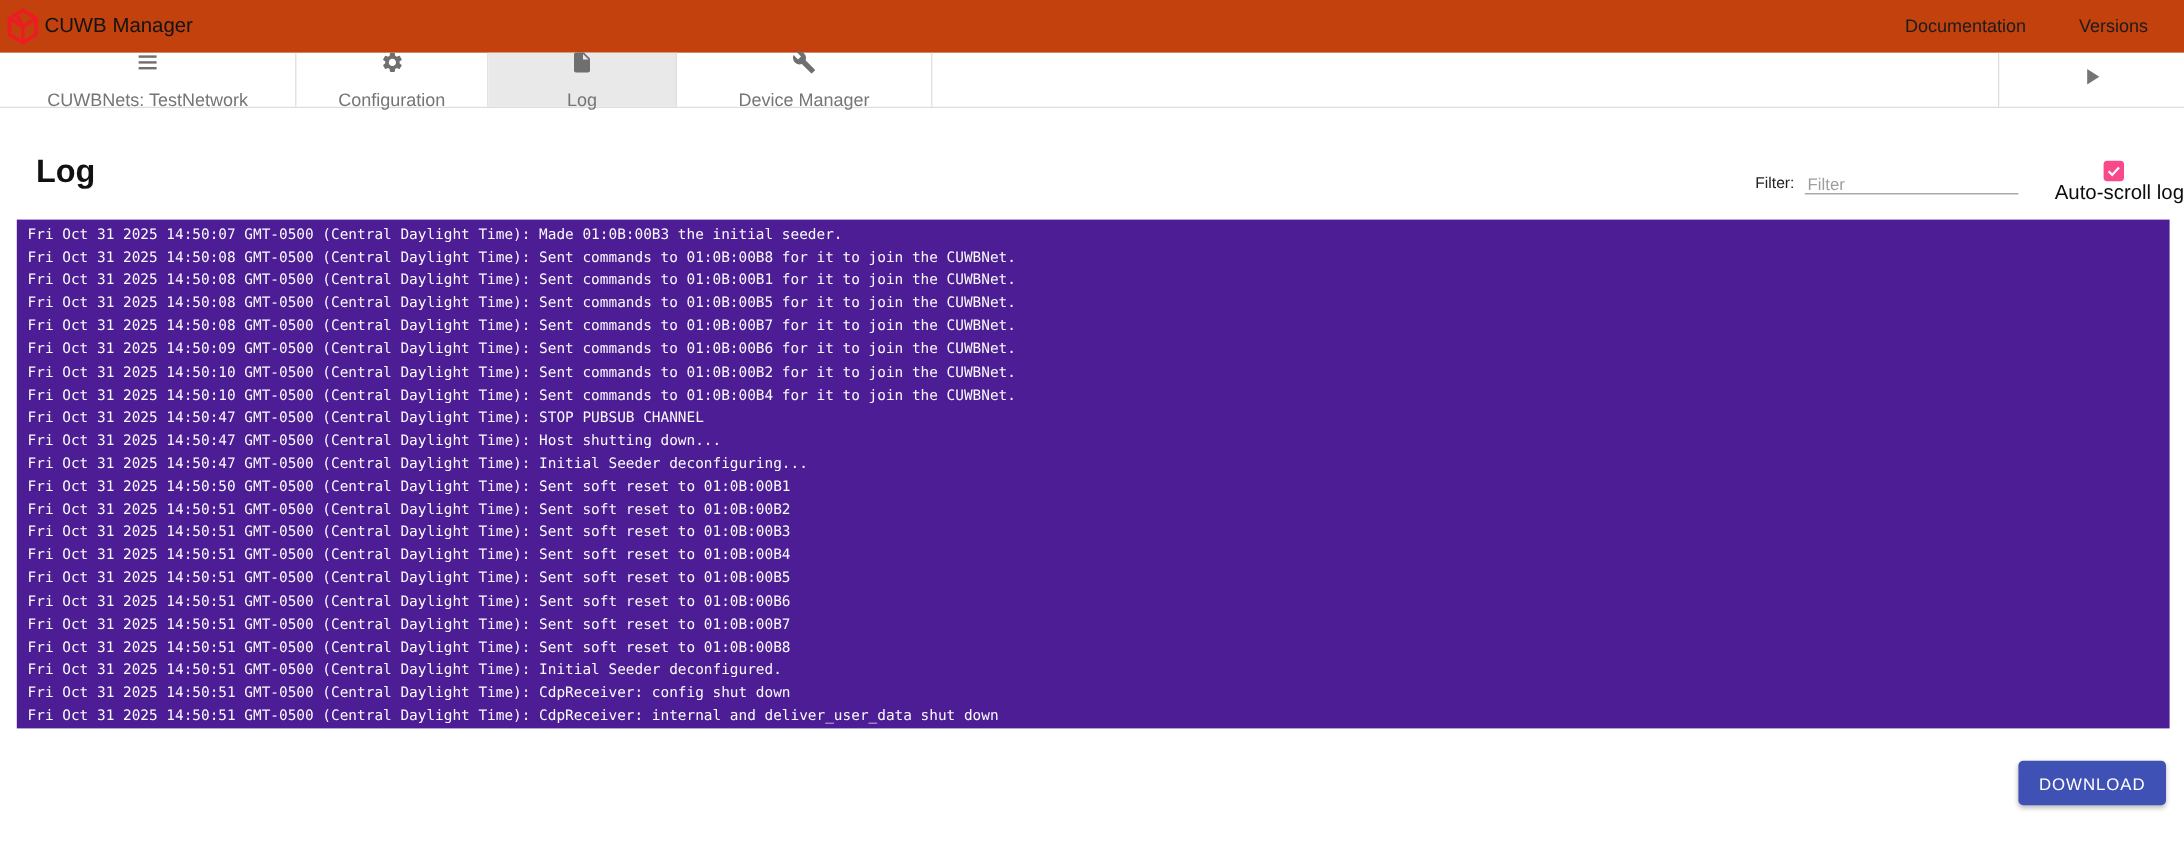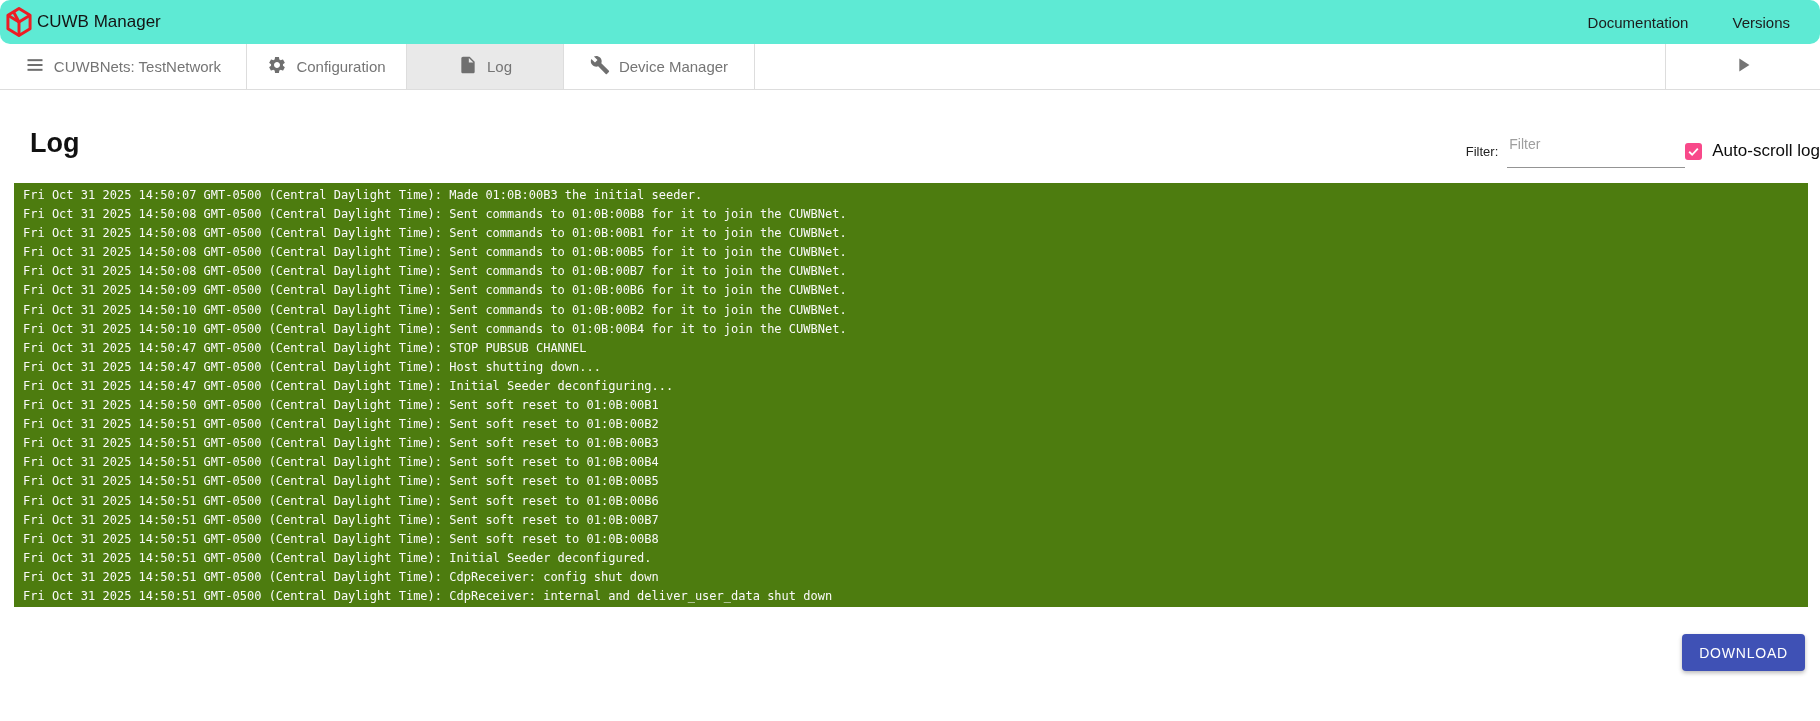--- a/index.html
+++ b/index.html
@@ -1,46 +1,46 @@
 <!DOCTYPE html>
 <html style="--status-red: #f43b2e; --accent-pink: #f8498a; --accent-indigo: #3f51b5;"><head>
 <meta charset="utf-8">
 <style>
   * { margin:0; padding:0; box-sizing:border-box; }
   html,body { width:1820px; height:721px; background:#ffffff; font-family:"Liberation Sans", sans-serif; overflow:hidden; }
 
   
   .app-header {
-    height:44px; background:#5eead4;
-    display:flex; align-items:center;border-radius:10px;
+    height:44px; background:#c2410c;
+    display:flex; align-items:center;
   }
   .brand { display:flex; align-items:center; gap:3px; padding-left:4px; }
   .brand svg { display:block; }
   .brand-title { font-size:17px; color:#141414; }
   .header-spacer { flex:1; }
   .header-links { display:flex; align-items:flex-end; gap:44px; padding-right:30px; }
   .header-link { font-size:15px; color:#1c1c1c; cursor:pointer; }
 
   
   .nav-bar {
     height:46px; background:#ffffff; display:flex; align-items:stretch;
     border-bottom:1px solid #dddddd;
   }
   .nav-tab {
     display:flex; align-items:center; justify-content:center; gap:9px;
     border-right:1px solid #dddddd; cursor:pointer;
-    color:#757575; font-size:15px;
+    color:#757575; font-size:15px;flex-direction:column;
   }
   .nav-tab svg { flex:0 0 auto; fill:#6f6f6f; }
   .nav-tab.active { background:#e9e9e9; }
   .tab-cuwbnets { width:247px; }
   .tab-configuration { width:160px; }
   .tab-status { width:174px; }
   .tab-log { width:157px; }
-  .tab-device-manager { width:191px; }
+  .tab-device-manager { width:213px; }
   .nav-spacer { flex:1; }
   .nav-status {
     width:162px; border-left:1px solid #dddddd;
     display:flex; align-items:center; justify-content:center;
     font-size:15px; color:var(--status-red,#f43b2e);
   }
   .nav-play {
     width:155px; border-left:1px solid #dddddd;
     display:flex; align-items:center; justify-content:center; cursor:pointer;
   }
@@ -52,35 +52,35 @@
     font-size:27px; font-weight:bold; color:#111111;
   }
   .filter-row {
     position:absolute; top:44px; right:0;
     display:flex; align-items:center;
   }
   .filter-label { font-size:13px; color:#222222; margin-right:9px; }
   .filter-input {
     width:178px; border:none; border-bottom:1px solid #949494; outline:none;
     font-size:14px; font-family:"Liberation Sans", sans-serif;
-    color:#333; padding:2px 2px 15px 2px; background:transparent;
+    color:#333; padding:2px 2px 0 2px; background:transparent;
   }
   .filter-input::placeholder { color:#9e9e9e; }
-  .autoscroll-wrap { display:flex; align-items:center; cursor:pointer; }
+  .autoscroll-wrap { display:flex; align-items:center; margin-left:20px; cursor:pointer;flex-direction:column; }
   .checkbox {
     width:17px; height:17px; border-radius:3px;
     background:var(--accent-pink,#f8498a);
     display:flex; align-items:center; justify-content:center;
   }
   .checkbox svg { display:block; }
   .autoscroll-label { font-size:17px; color:#0c0c0c; margin-left:10px; }
 
   .log-panel {
     position:absolute; top:93px; left:14px; width:1794px; height:424px;
-    background:#4d7c0f; color:#fafafa; overflow:hidden;
+    background:#4c1d95; color:#fafafa; overflow:hidden;
     font-family:"DejaVu Sans Mono","Liberation Mono",monospace;
     font-size:12px; line-height:19.1px;
     padding:3px 9px; white-space:pre;
   }
   .log-line { height:19.1px; }
 
   .download-button {
     position:absolute; top:544px; right:15px;
     height:37px; padding:0 17px; border:none; border-radius:4px;
     background:var(--accent-indigo,#3f51b5); color:#ffffff;

